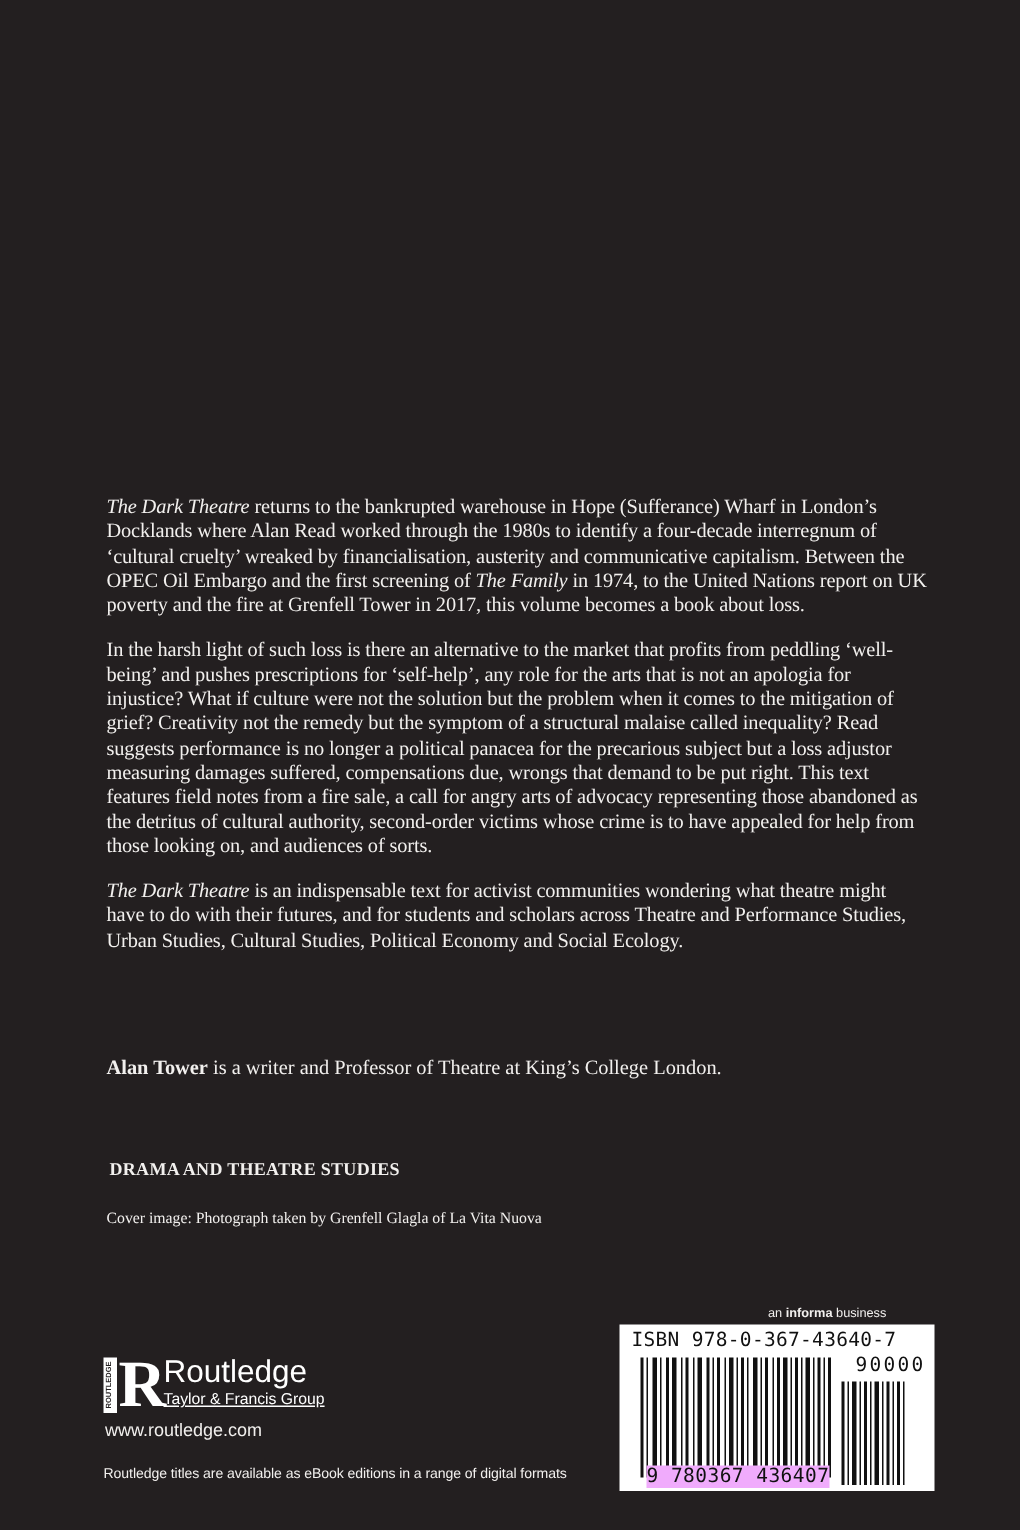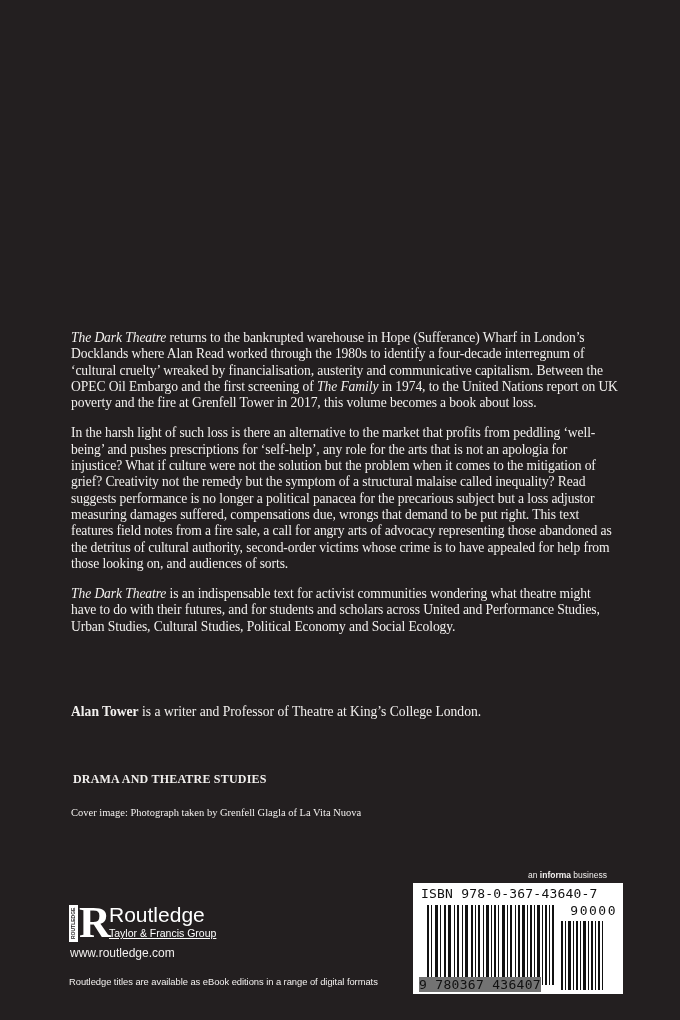--- a/index.html
+++ b/index.html
@@ -41,52 +41,52 @@
   .logo-sub { font-size: 10.5px; margin-top: 1px; text-decoration: underline; }
   .website {
     position: absolute; left: 70px; top: 946px;
     font-family: "Liberation Sans", sans-serif; font-size: 12px;
   }
   .ebook {
     position: absolute; left: 69px; top: 976px;
     font-family: "Liberation Sans", sans-serif; font-size: 9.4px; letter-spacing: -0.05px;
   }
   .informa {
-    position: absolute; left: 528px; top: 870px;
+    position: absolute; left: 512px; top: 870px;
     font-family: "Liberation Sans", sans-serif; font-size: 8.5px;
   }
   .informa b { font-weight: bold; }
   .barcode-box {
     position: absolute; left: 413px; top: 883px; width: 210px; height: 111px;
     background: #fff; color: #111;
   }
   .isbn-text {
     position: absolute; left: 8px; top: 3px;
     font-family: "DejaVu Sans Mono", monospace; font-size: 13px; letter-spacing: 0.2px;
   }
   .price-text {
     position: absolute; right: 6px; top: 20px;
     font-family: "DejaVu Sans Mono", monospace; font-size: 13px; letter-spacing: 1.5px;
   }
   .ean-text {
-    position: absolute; left: 6px; bottom: 2px;
+    position: absolute; left: 18px; bottom: 2px;
     font-family: "DejaVu Sans Mono", monospace; font-size: 13px; letter-spacing: 0.3px;
-    background: #737373;
+    background: #f0abfc;
   }
   .bars { position: absolute; left: 14px; top: 22px; height: 80px; }
   .bars2 { position: absolute; left: 148px; top: 38px; height: 69px; }
   .bars span, .bars2 span { position: absolute; top: 0; bottom: 0; background: #111; }
 </style>
 </head>
 <body>
 
 <div class="blurb">
   <p><i>The Dark Theatre</i><span> returns to the bankrupted warehouse in Hope (Sufferance) Wharf in London’s Docklands where Alan Read worked through the 1980s to identify a four-decade interregnum of ‘cultural cruelty’ wreaked by financialisation, austerity and communicative capitalism. Between the OPEC Oil Embargo and the first screening of </span><i>The Family</i><span> in 1974, to the United Nations report on UK poverty and the fire at Grenfell Tower in 2017, this volume becomes a book about loss.</span></p>
   <p>In the harsh light of such loss is there an alternative to the market that profits from peddling ‘well-being’ and pushes prescriptions for ‘self-help’, any role for the arts that is not an apologia for injustice? What if culture were not the solution but the problem when it comes to the mitigation of grief? Creativity not the remedy but the symptom of a structural malaise called inequality? Read suggests performance is no longer a political panacea for the precarious subject but a loss adjustor measuring damages suffered, compensations due, wrongs that demand to be put right. This text features field notes from a fire sale, a call for angry arts of advocacy representing those abandoned as the detritus of cultural authority, second-order victims whose crime is to have appealed for help from those looking on, and audiences of sorts.</p>
-  <p><i>The Dark Theatre</i><span> is an indispensable text for activist communities wondering what theatre might have to do with their futures, and for students and scholars across United and Performance Studies, Urban Studies, Cultural Studies, Political Economy and Social Ecology.</span></p>
+  <p><i>The Dark Theatre</i><span> is an indispensable text for activist communities wondering what theatre might have to do with their futures, and for students and scholars across Theatre and Performance Studies, Urban Studies, Cultural Studies, Political Economy and Social Ecology.</span></p>
 </div>
 
 <div class="author"><b>Alan Tower</b><span> is a writer and Professor of Theatre at King’s College London.</span></div>
 
 <div class="subject">DRAMA AND THEATRE STUDIES</div>
 <div class="credit">Cover image: Photograph taken by Grenfell Glagla of La Vita Nuova</div>
 
 <div class="logo">
   <div class="logo-mark">
     <div class="logo-spine">ROUTLEDGE</div>

